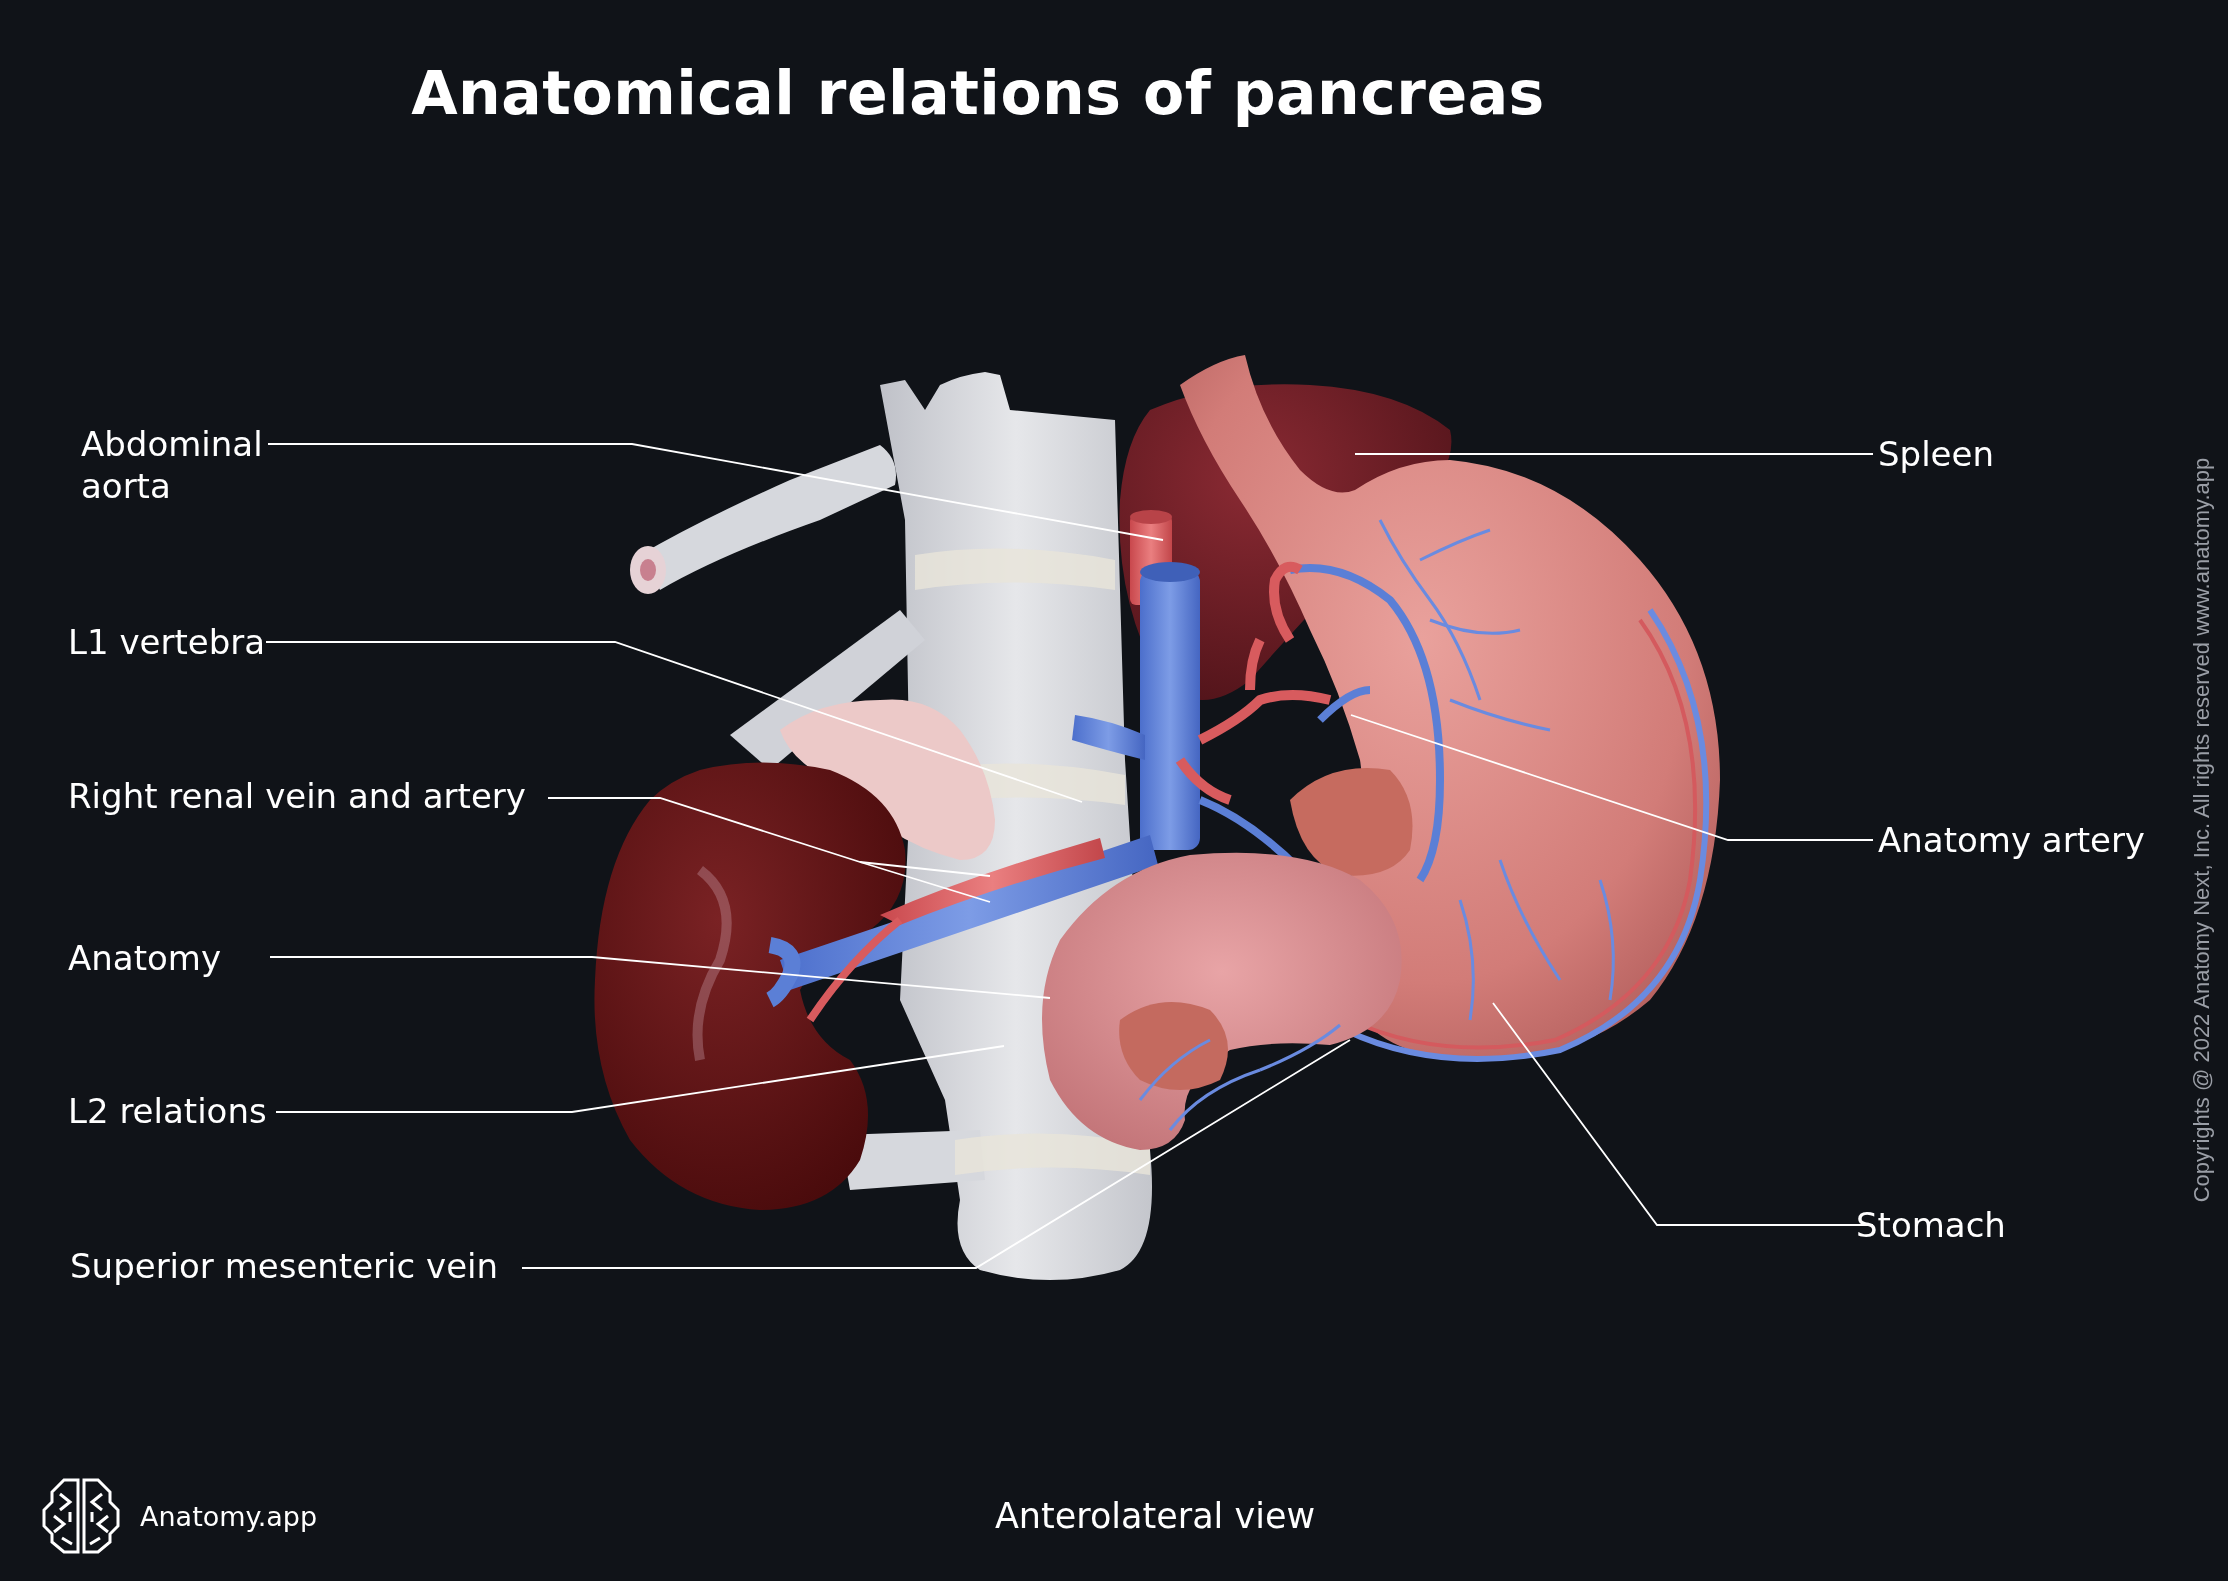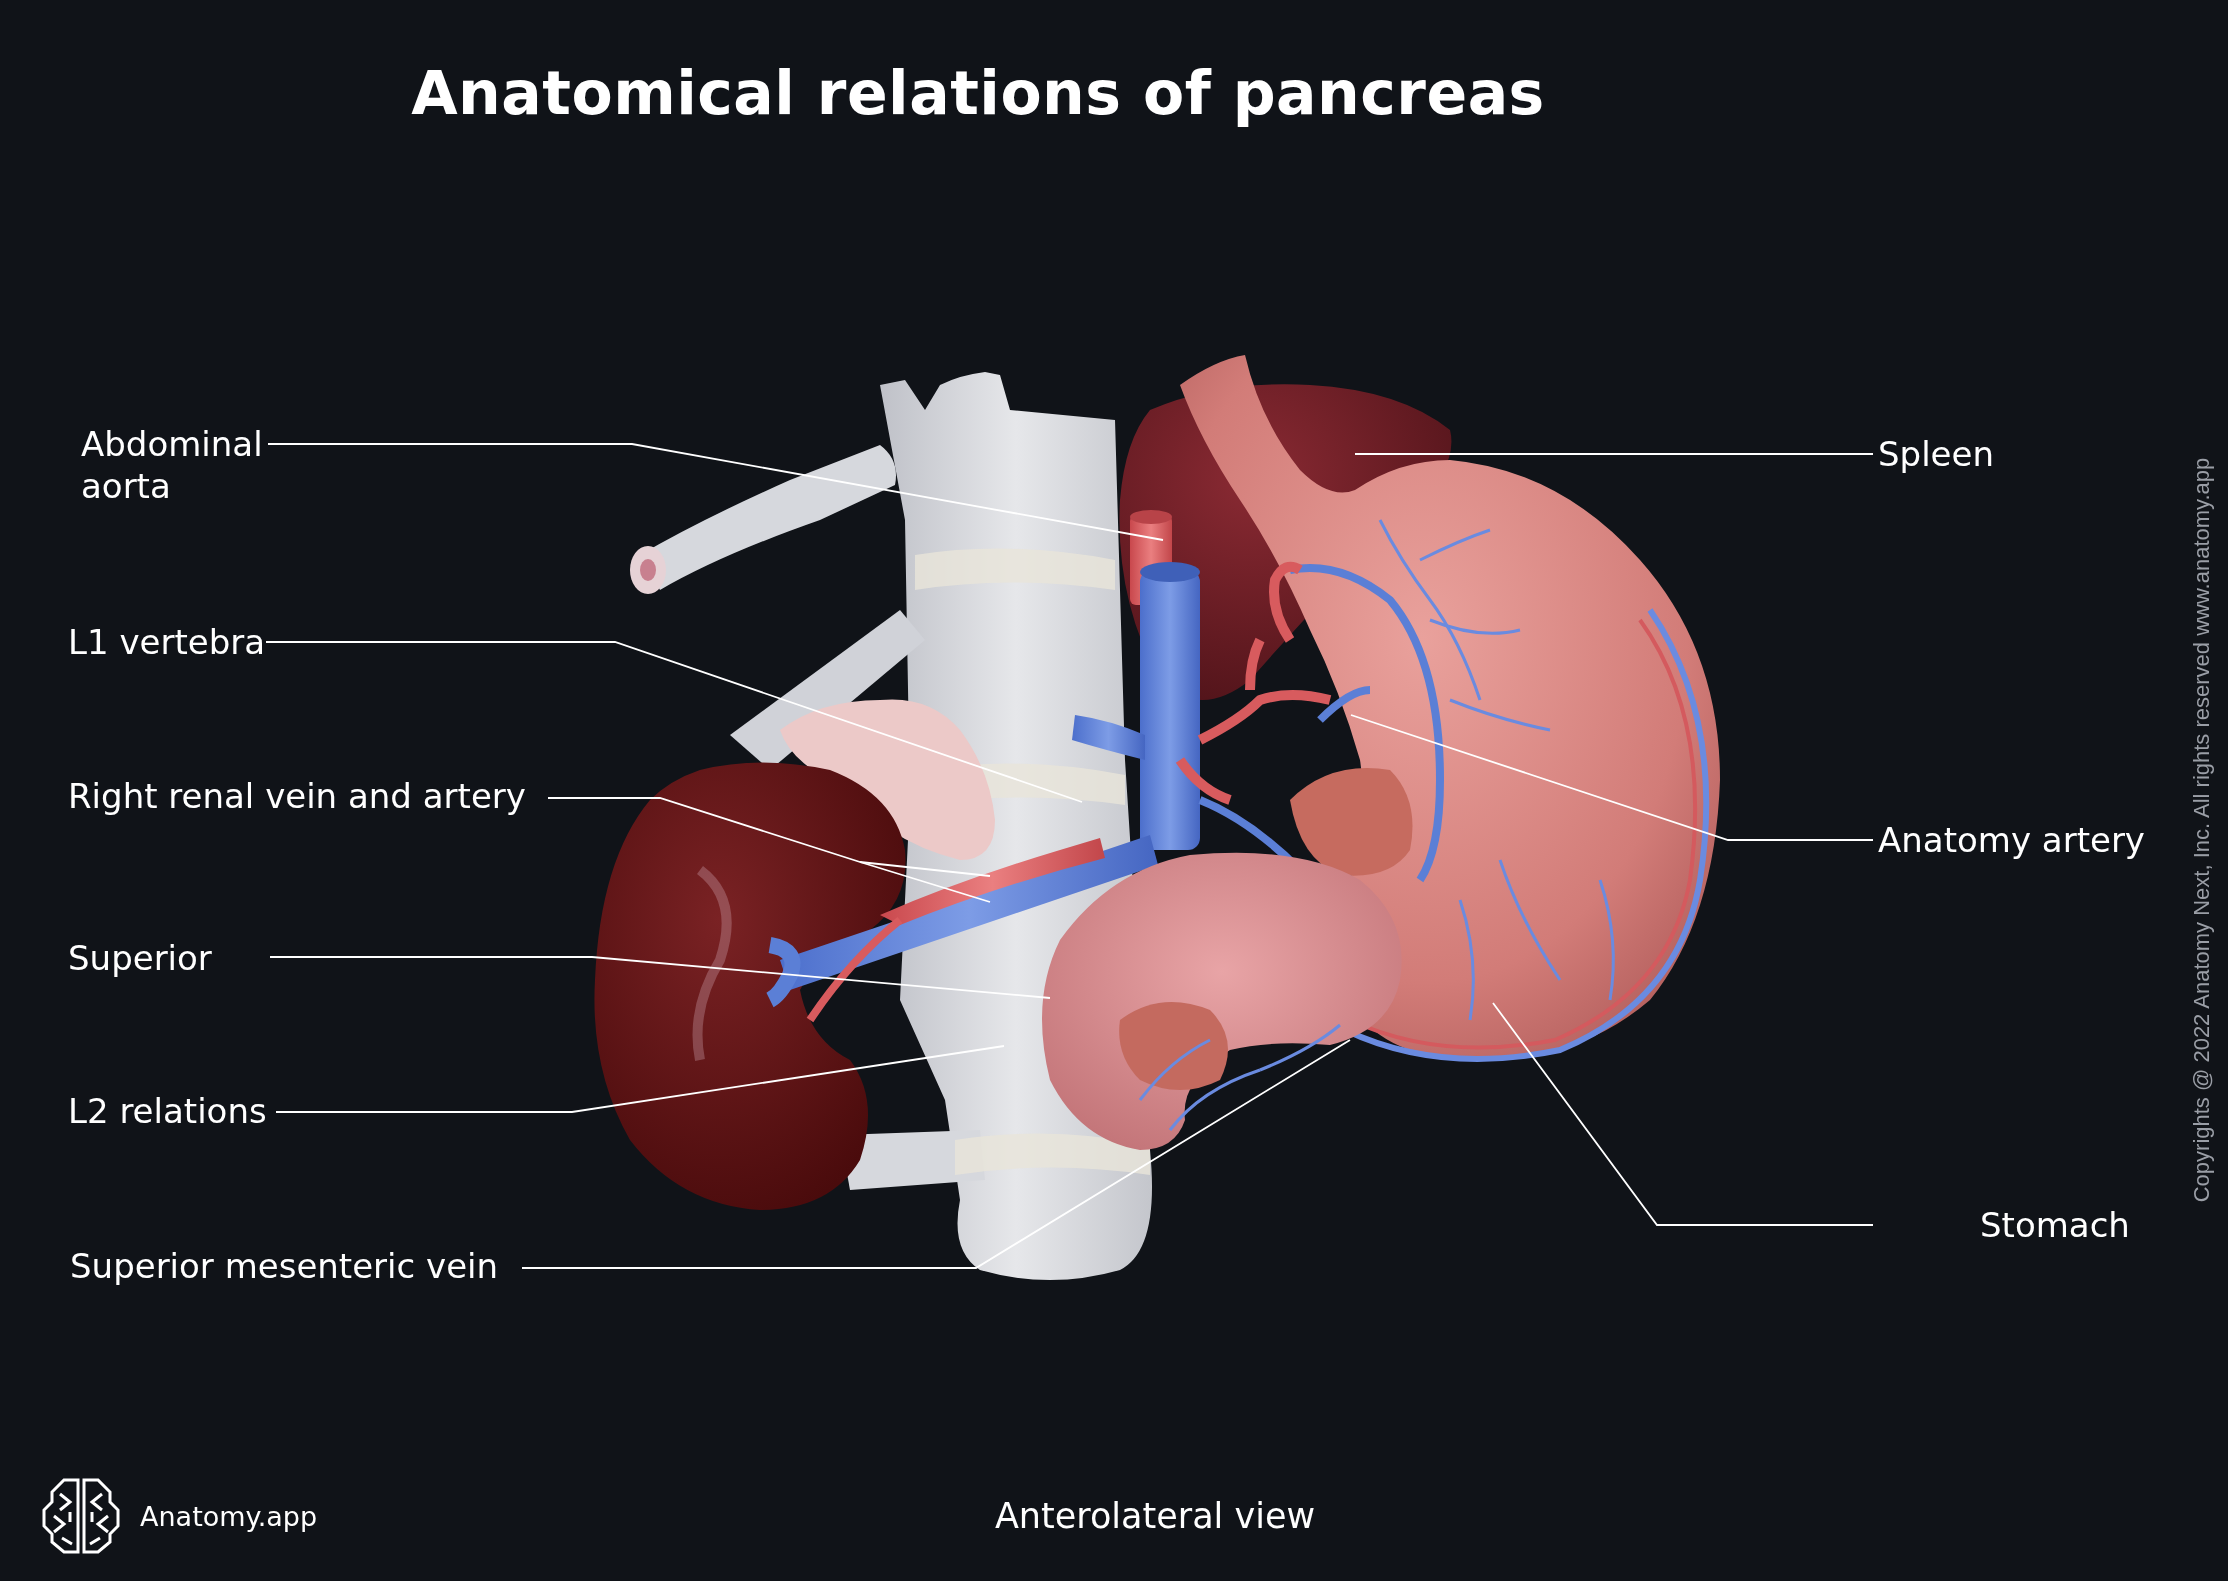--- a/index.html
+++ b/index.html
@@ -151,27 +151,27 @@
     <polyline points="1493,1003 1657,1225 1873,1225"></polyline>
   </g>
 </svg>
 
 <div class="label" style="left:68px; top:423px;margin-left:13px;">
   <div>Abdominal</div>
   <div>aorta</div>
 </div>
 <div class="label" style="left:68px; top:621px;">L1 vertebra</div>
 <div class="label" style="left:68px; top:775px;">Right renal vein and artery</div>
-<div class="label" style="left:68px; top:937px;">Superior</div>
+<div class="label" style="left:68px; top:937px;">Anatomy</div>
 <div class="label" style="left:68px; top:1090px;">L2 relations</div>
 <div class="label" style="left:70px; top:1245px;">Superior mesenteric vein</div>
 
 <div class="label right" style="left:1878px; top:433px;">Spleen</div>
 <div class="label right" style="left:1878px; top:819px;">Anatomy artery</div>
-<div class="label right" style="left:1980px; top:1204px;text-align:center;">Stomach</div>
+<div class="label right" style="left:1856px; top:1204px;text-align:center;">Stomach</div>
 
 <div class="footer-brand">
   <svg width="82" height="80" viewBox="0 0 82 80">
     <g fill="none" stroke="#ffffff" stroke-width="3" stroke-linejoin="miter">
       <path d="M38 4 L24 4 L12 16 L12 26 L4 34 L4 50 L12 58 L12 66 L24 76 L38 76 Z"></path>
       <path d="M44 4 L58 4 L70 16 L70 26 L78 34 L78 50 L70 58 L70 66 L58 76 L44 76 Z"></path>
       <path d="M20 18 L30 26 L20 34 M14 40 L24 48 L14 56 M22 62 L32 68 M30 36 L30 46"></path>
       <path d="M62 18 L52 26 L62 34 M68 40 L58 48 L68 56 M60 62 L50 68 M52 36 L52 46"></path>
     </g>
   </svg>

